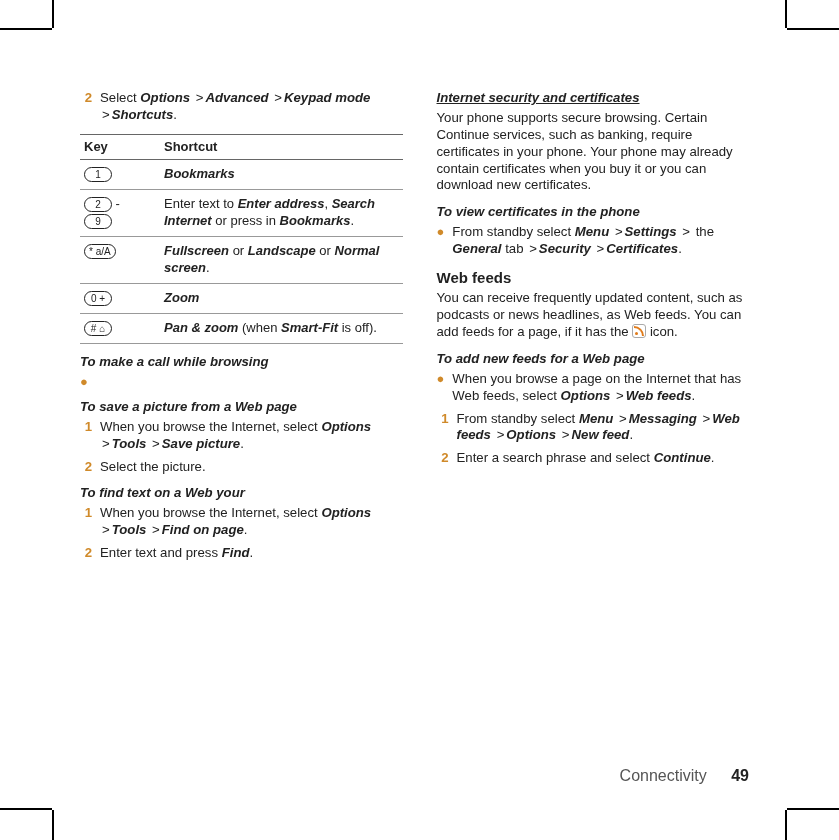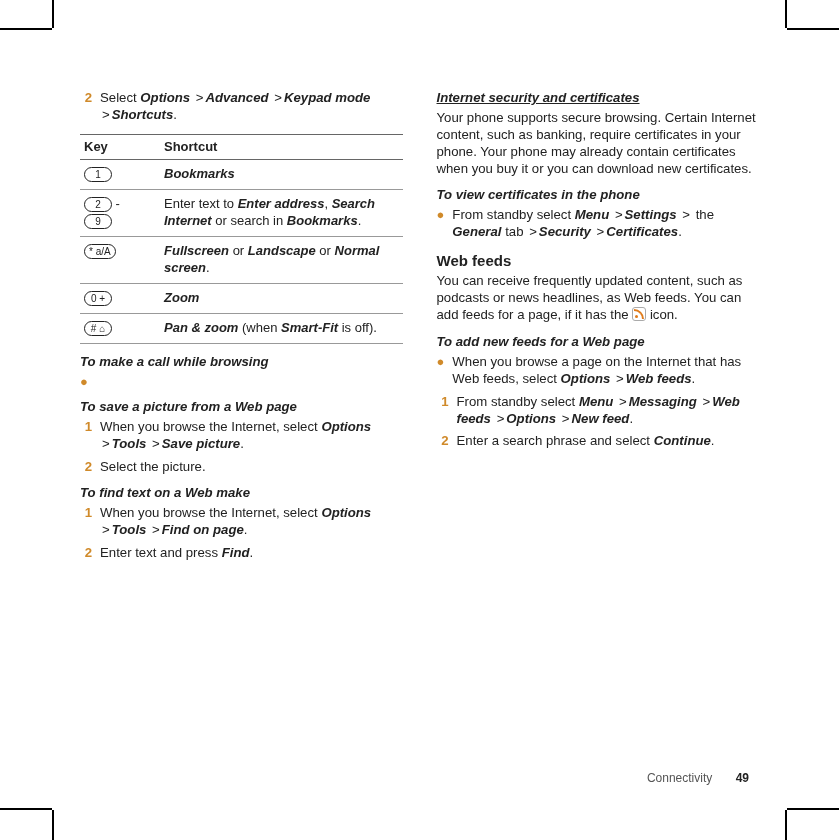--- a/index.html
+++ b/index.html
@@ -73,21 +73,21 @@
     display: inline-block; width: 12px; height: 12px;
     border: 1.5px solid #333; border-radius: 3px 8px 8px 3px;
     border-top: none; border-right: none;
     transform: rotate(-45deg);
     vertical-align: -1px;
   }
 
   .footer {
     position: absolute;
     right: 90px; bottom: 55px;
-    font-size: 12px;
+    font-size: 16px;
     color: #555;
   }
   .footer .pnum { color: #222; font-weight: bold; margin-left: 20px; }
 </style>
 </head>
 <body>
 
 <div class="page">
   <div class="crop tl-h"></div>
   <div class="crop tl-v"></div>
@@ -121,21 +121,21 @@
         <tr>
           <td><span class="keycap">1</span></td>
           <td><span class="bold">Bookmarks</span></td>
         </tr>
         <tr>
           <td>
             <span class="keycap">2</span><span> - </span><br>
             <span class="keycap">9</span>
           </td>
           <td>
-            <span>Enter text to </span><span class="bold">Enter address</span><span>, </span><span class="bold">Search Internet</span><span> or search in </span><span class="bold">Bookmarks</span><span>.</span>
+            <span>Enter text to </span><span class="bold">Enter address</span><span>, </span><span class="bold">Search Internet</span><span> or press in </span><span class="bold">Bookmarks</span><span>.</span>
           </td>
         </tr>
         <tr>
           <td><span class="keycap">* a/A</span></td>
           <td>
             <span class="bold">Fullscreen</span><span> or </span><span class="bold">Landscape</span><span> or </span><span class="bold">Normal screen</span><span>.</span>
           </td>
         </tr>
         <tr>
           <td><span class="keycap">0 +</span></td>
@@ -162,40 +162,40 @@
           <span>When you browse the Internet, select </span><span class="bold">Options</span>
           <span class="gt">&gt;</span><span class="bold">Tools</span>
           <span class="gt">&gt;</span><span class="bold">Save picture</span><span>.</span>
         </div>
       </div>
       <div class="num-item">
         <span class="num">2</span>
         <div class="num-body">Select the picture.</div>
       </div>
 
-      <div class="subhead">To find text on a Web make</div>
+      <div class="subhead">To find text on a Web your</div>
       <div class="num-item">
         <span class="num">1</span>
         <div class="num-body">
           <span>When you browse the Internet, select </span><span class="bold">Options</span>
           <span class="gt">&gt;</span><span class="bold">Tools</span>
           <span class="gt">&gt;</span><span class="bold">Find on page</span><span>.</span>
         </div>
       </div>
       <div class="num-item">
         <span class="num">2</span>
         <div class="num-body">
           <span>Enter text and press </span><span class="bold">Find</span><span>.</span>
         </div>
       </div>
     </div>
 
     <div class="col">
       <div class="subhead" style="margin-top:0;text-decoration:underline;">Internet security and certificates</div>
-      <p>Your phone supports secure browsing. Certain Internet content, such as banking, require certificates in your phone. Your phone may already contain certificates when you buy it or you can download new certificates.</p>
+      <p>Your phone supports secure browsing. Certain Continue services, such as banking, require certificates in your phone. Your phone may already contain certificates when you buy it or you can download new certificates.</p>
 
       <div class="subhead">To view certificates in the phone</div>
       <div class="bullet-item">
         <span class="dot">●</span>
         <div>
           <span>From standby select </span><span class="bold">Menu</span>
           <span class="gt">&gt;</span><span class="bold">Settings</span>
           <span class="gt">&gt;</span><span> the </span><span class="bold">General</span><span> tab </span>
           <span class="gt">&gt;</span><span class="bold">Security</span>
           <span class="gt">&gt;</span><span class="bold">Certificates</span><span>.</span>

